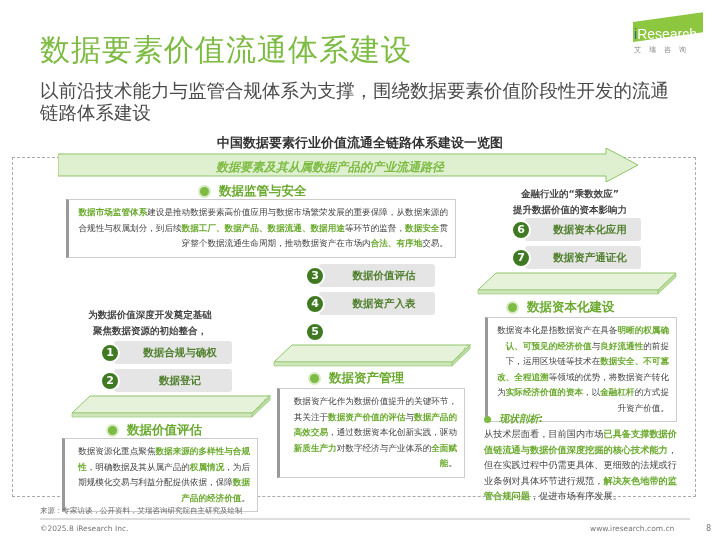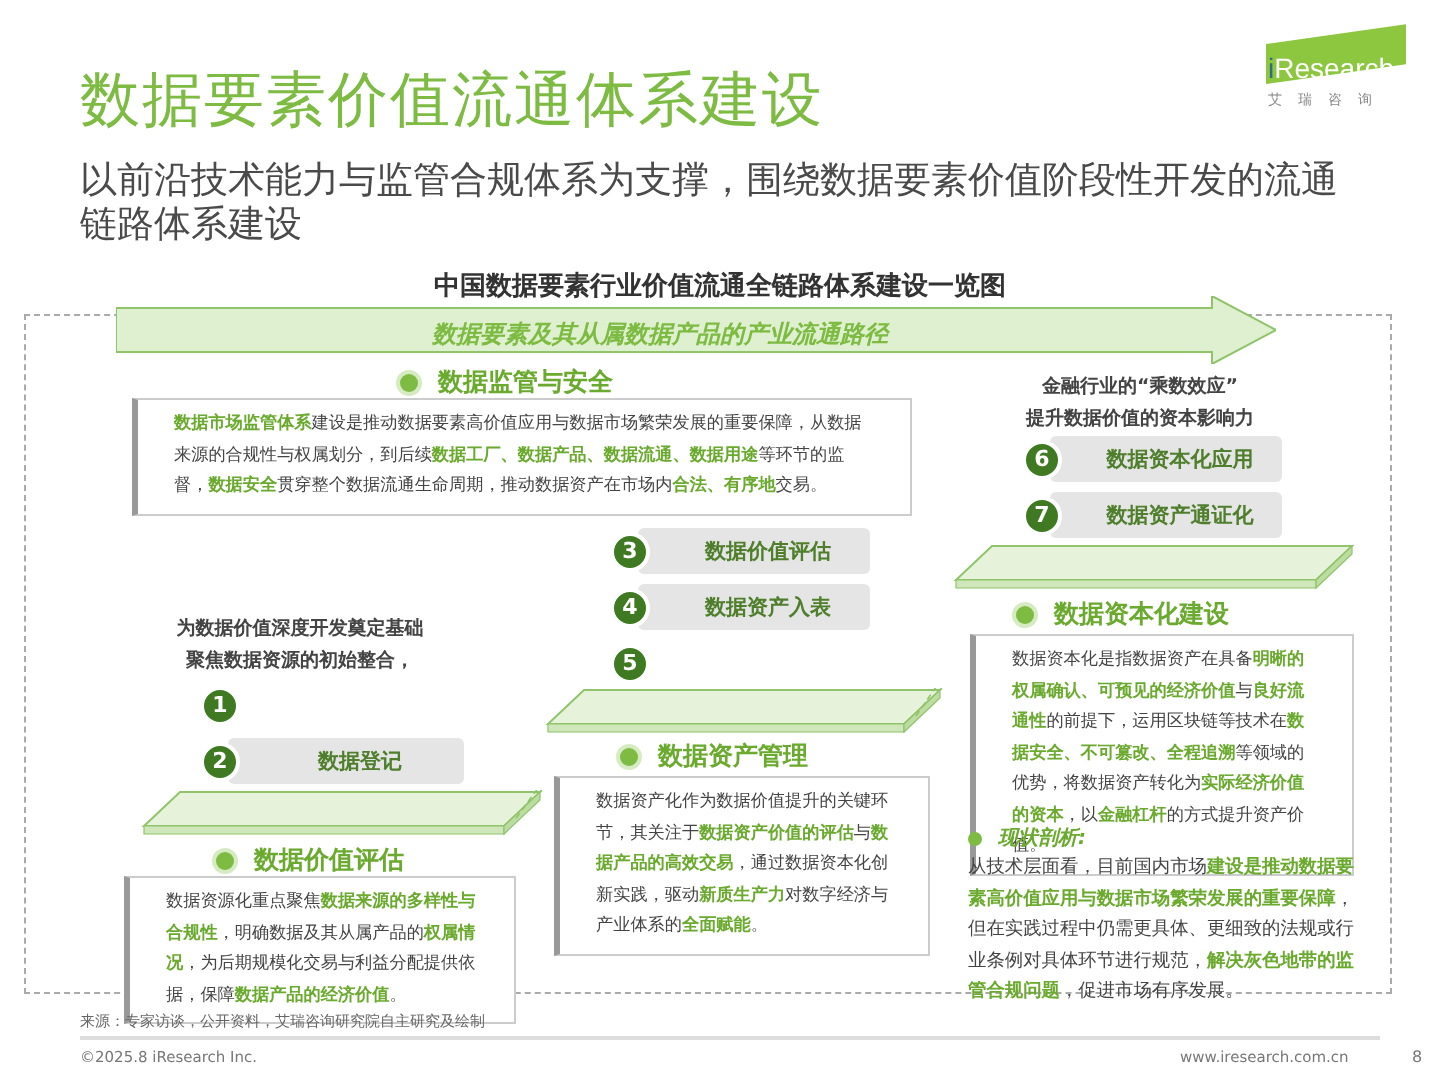--- a/index.html
+++ b/index.html
@@ -19,21 +19,21 @@
   .chart-title { left: 0; width: 720px; top: 134px; text-align: center; font-size: 13px; font-weight: bold; color: #333; }
 
   .frame { left: 12px; top: 157px; width: 684px; height: 340px; border: 1px dashed #aaa; }
 
   .flow-arrow { left: 58px; top: 148px; width: 580px; height: 34px; }
   .flow-label { left: 60px; top: 159px; width: 540px; text-align: center; font-size: 12px; font-style: italic; font-weight: bold; color: #7dbb42; }
 
   .sec-head { display: flex; align-items: center; gap: 10px; font-size: 12.5px; font-weight: bold; color: #6aaa2e; white-space: nowrap; }
   .dot { width: 9px; height: 9px; border-radius: 50%; background: #7dbb42; box-shadow: 0 0 0 2px #d6ebc2; }
 
-  .desc { background: #fff; border: 1px solid #ccc; border-left: 3px solid #999; padding: 5px 18px; font-size: 8.6px; line-height: 15.5px; color: #444; }
+  .desc { background: #fff; border: 1px solid #ccc; border-left: 3px solid #999; padding: 5px 7px; font-size: 8.6px; line-height: 15.5px; color: #444; text-align: right; }
   .hl { color: #6aaa2e; font-weight: bold; }
 
   .step { display: flex; align-items: center; height: 23px; }
   .step-num { width: 20px; height: 20px; border-radius: 50%; background: #3f7a22; color: #fff; font-size: 11px; font-weight: bold; display: flex; align-items: center; justify-content: center; border: 2px solid #fff; z-index: 2; position: relative; }
   .step-label { margin-left: -6px; padding-left: 14px; height: 23px; flex: 1; background: #e5e5e5; border-radius: 3px; display: flex; align-items: center; justify-content: center; font-size: 10.5px; font-weight: bold; color: #4f7f2c; }
 
   .caption { text-align: center; font-size: 9.5px; font-weight: bold; line-height: 16px; color: #444; }
 
   .platform { position: absolute; }
 
@@ -74,20 +74,21 @@
 </div>
 <div class="abs desc" id="sup-desc" style="left:66px; top:199px; width:390px;"><span class="hl">数据市场监管体系</span><span>建设是推动数据要素高价值应用与数据市场繁荣发展的重要保障，从数据来源的合规性与权属划分，到后续</span><span class="hl">数据工厂、数据产品、数据流通、数据用途</span><span>等环节的监督，</span><span class="hl">数据安全</span><span>贯穿整个数据流通生命周期，推动数据资产在市场内</span><span class="hl">合法、有序地</span><span>交易。</span></div>
 
 <div class="abs caption" style="left:80px; top:307px; width:140px;">
   <div>为数据价值深度开发奠定基础</div>
   <div>聚焦数据资源的初始整合，</div>
 </div>
 <div class="abs" style="left:100px; top:341px; width:132px;">
   <div class="step" style="margin-bottom:5px;">
     <span class="step-num">1</span>
+    <span class="step-label">数据合规与确权</span>
   </div>
   <div class="step">
     <span class="step-num">2</span>
     <span class="step-label">数据登记</span>
   </div>
 </div>
 <svg class="platform" style="left:70px; top:395px; width:240px; height:25px;" viewBox="0 0 240 25">
   <polygon points="20,1 200,1 182,18 2,18" fill="#e6f3da" stroke="#8fc46a" stroke-width="1"></polygon>
   <polygon points="2,18 182,18 182,22 2,22" fill="#cfe6bb" stroke="#8fc46a" stroke-width="0.6"></polygon>
   <polygon points="182,18 200,1 200,5 182,22" fill="#bcdca2" stroke="#8fc46a" stroke-width="0.6"></polygon>
@@ -148,19 +149,19 @@
 <div class="abs sec-head" style="left:508px; top:299px;">
   <span class="dot"></span>
   <span>数据资本化建设</span>
 </div>
 <div class="abs desc" id="s3-desc" style="left:485px; top:317px; width:192px;"><span>数据资本化是指数据资产在具备</span><span class="hl">明晰的权属确认、可预见的经济价值</span><span>与</span><span class="hl">良好流通性</span><span>的前提下，运用区块链等技术在</span><span class="hl">数据安全、不可篡改、全程追溯</span><span>等领域的优势，将数据资产转化为</span><span class="hl">实际经济价值的资本</span><span>，以</span><span class="hl">金融杠杆</span><span>的方式提升资产价值。</span></div>
 
 <div class="abs status-head" style="left:484px; top:412px;">
   <span class="status-dot"></span>
   <span>现状剖析:</span>
 </div>
-<div class="abs status-text" id="status-desc" style="left:484px; top:426px; width:194px;"><span>从技术层面看，目前国内市场</span><span class="hl">建设是推动数据要素高价值应用与数据市场繁荣发展的重要保障</span><span>，但在实践过程中仍需更具体、更细致的法规或行业条例对具体环节进行规范，</span><span class="hl">解决灰色地带的监管合规问题</span><span>，促进市场有序发展。</span></div>
+<div class="abs status-text" id="status-desc" style="left:484px; top:426px; width:194px;"><span>从技术层面看，目前国内市场</span><span class="hl">已具备支撑数据价值链流通与数据价值深度挖掘的核心技术能力</span><span>，但在实践过程中仍需更具体、更细致的法规或行业条例对具体环节进行规范，</span><span class="hl">解决灰色地带的监管合规问题</span><span>，促进市场有序发展。</span></div>
 
 <div class="abs source">来源：专家访谈，公开资料，艾瑞咨询研究院自主研究及绘制</div>
 <div class="abs foot-line"></div>
 <div class="abs copyright">©2025.8 iResearch Inc.</div>
 <div class="abs website">www.iresearch.com.cn</div>
 <div class="abs page-num">8</div>
 
 </body></html>

